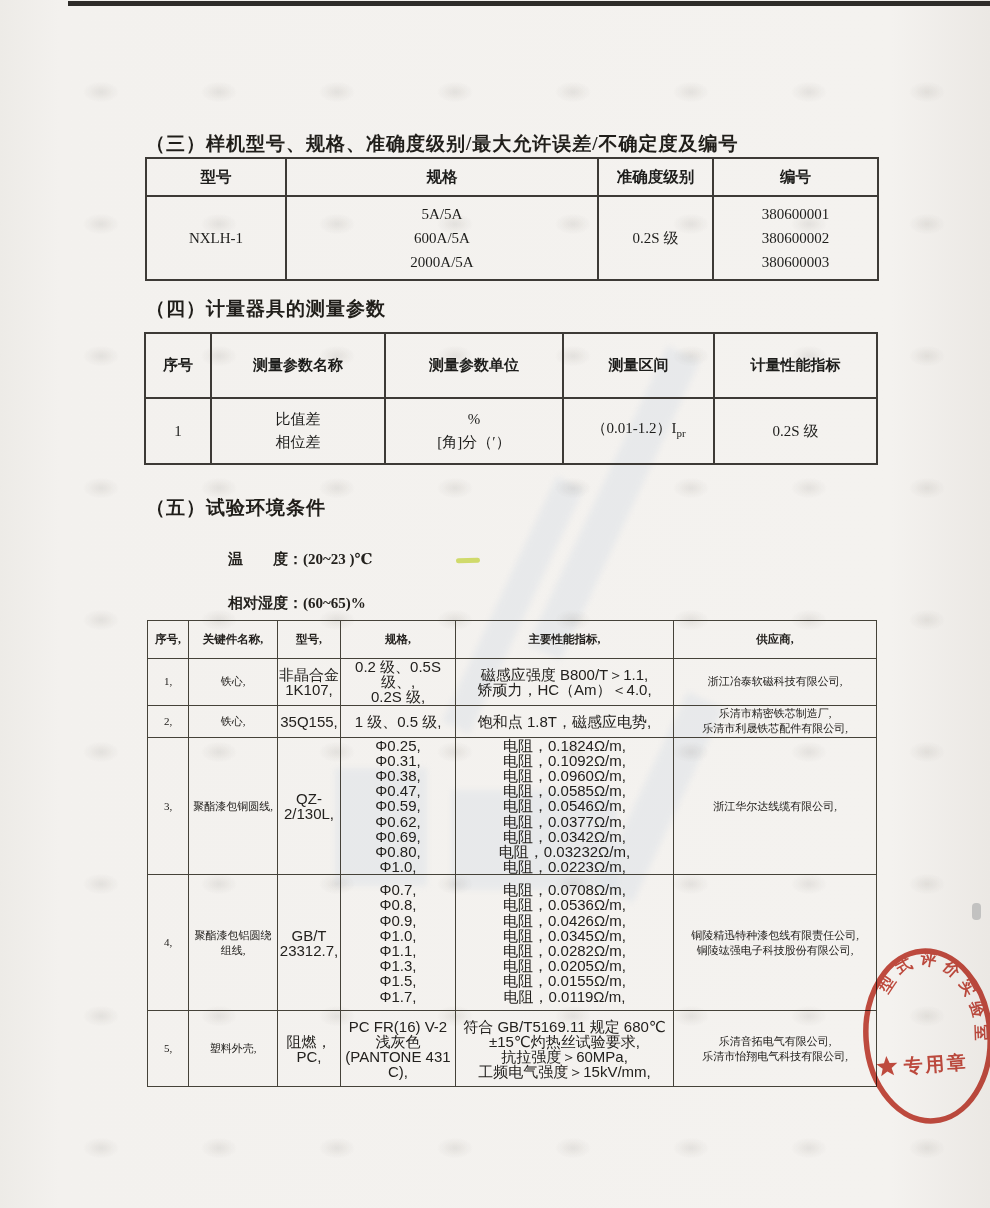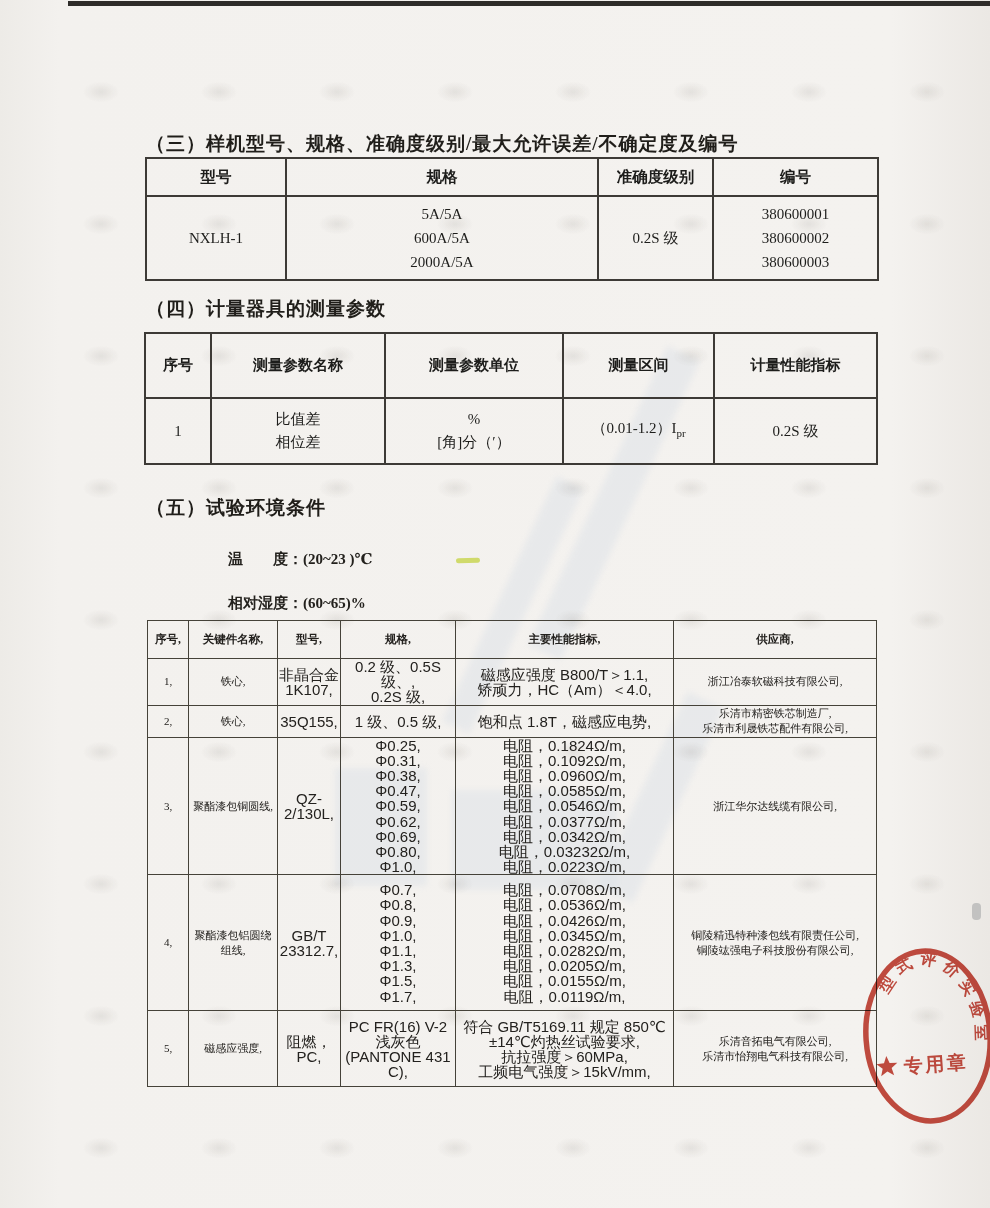--- a/index.html
+++ b/index.html
@@ -250,28 +250,28 @@
           <div class="ln">电阻，0.0155Ω/m,</div>
           <div class="ln">电阻，0.0119Ω/m,</div>
         </td>
         <td class="sup">
           <div class="ln">铜陵精迅特种漆包线有限责任公司,</div>
           <div class="ln">铜陵竑强电子科技股份有限公司,</div>
         </td>
       </tr>
       <tr style="height:76px">
         <td>5,</td>
-        <td>磁感应强度,</td>
+        <td>塑料外壳,</td>
         <td class="b">阻燃，PC,</td>
         <td class="b">
           <div class="ln">PC FR(16) V-2 浅灰色</div>
           <div class="ln">(PANTONE 431 C),</div>
         </td>
         <td class="b">
-          <div class="ln">符合 GB/T5169.11 规定 850℃±14℃灼热丝试验要求,</div>
+          <div class="ln">符合 GB/T5169.11 规定 680℃±15℃灼热丝试验要求,</div>
           <div class="ln">抗拉强度＞60MPa,</div>
           <div class="ln">工频电气强度＞15kV/mm,</div>
         </td>
         <td class="sup">
           <div class="ln">乐清音拓电气有限公司,</div>
           <div class="ln">乐清市怡翔电气科技有限公司,</div>
         </td>
       </tr>
     </tbody>
   </table>

